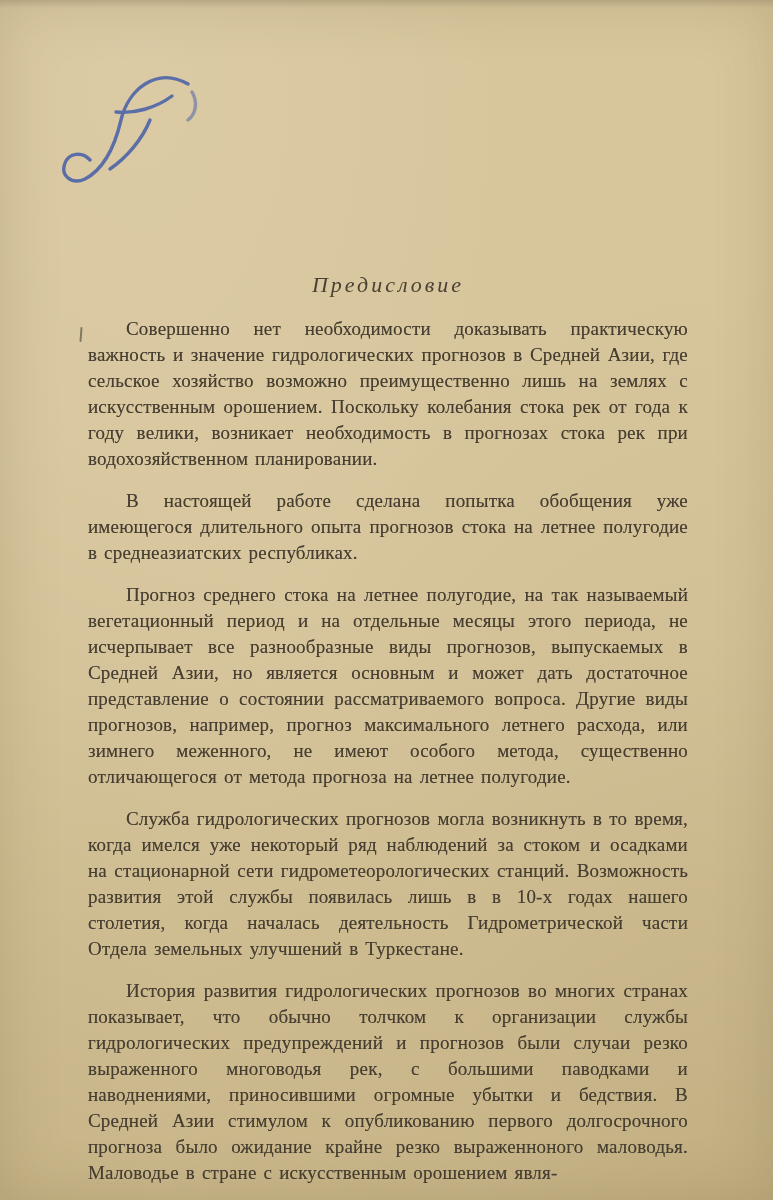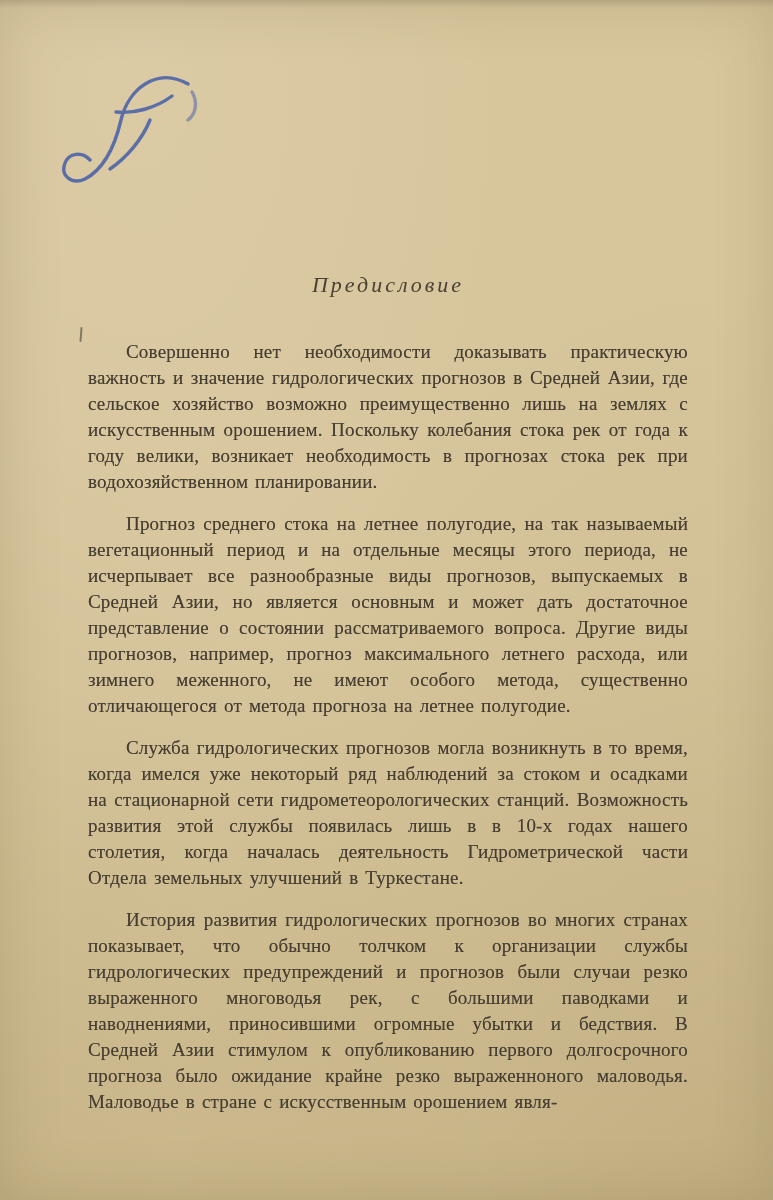--- a/index.html
+++ b/index.html
@@ -46,21 +46,21 @@
     border-radius:1px;
   }
   .page-text{
     position:absolute;
     left:72px;
     width:632px;
     top:272px;
     color:var(--ink);
   }
   h1.title{
-    margin:0 0 41px 0;
+    margin:0 0 18px 0;
     text-align:center;
     font-size:22px;
     font-weight:normal;
     font-style:italic;
     letter-spacing:3px;
     color:#4a4134;
   }
   p.para{
     margin:16px;
     font-size:19px;
@@ -86,18 +86,19 @@
       <path d="M 140,30 C 146,40 144,52 136,58" opacity="0.6"></path>
     </g>
   </svg>
 
   <div class="pencil-tick"></div>
 
   <div class="page-text">
     <h1 class="title">Предисловие</h1>
 
     <p class="para">Совершенно нет необходимости доказывать практическую важность и значение гидрологических прогнозов в Средней Азии, где сельское хозяйство возможно преимущественно лишь на землях с искусственным орошением. Поскольку колебания стока рек от года к году велики, возникает необходимость в прогнозах стока рек при водохозяйственном планировании.</p>
+    <p class="para">В настоящей работе сделана попытка обобщения уже имеющегося длительного опыта прогнозов стока на летнее полугодие в среднеазиатских республиках.</p>
     <p class="para">Прогноз среднего стока на летнее полугодие, на так называемый вегетационный период и на отдельные месяцы этого периода, не исчерпывает все  разнообразные виды прогнозов, выпускаемых в Средней Азии, но является основным и может дать достаточное представление о состоянии рассматриваемого вопроса. Другие виды прогнозов, например, прогноз максимального летнего расхода, или зимнего меженного, не имеют особого метода, существенно отличающегося от метода прогноза на летнее полугодие.</p>
     <p class="para">Служба гидрологических прогнозов могла возникнуть в то время, когда имелся уже некоторый ряд наблюдений за стоком и осадками на стационарной сети гидрометеорологических станций. Возможность развития этой службы появилась лишь в в 10-х годах нашего столетия,  когда началась деятельность Гидрометрической части Отдела земельных улучшений  в  Туркестане.</p>
     <p class="para">История развития гидрологических прогнозов во многих странах показывает, что обычно толчком к организации службы гидрологических предупреждений и прогнозов были случаи резко выраженного многоводья рек, с большими паводками и наводнениями, приносившими огромные убытки и бедствия. В Средней Азии стимулом к опубликованию первого долгосрочного прогноза было ожидание крайне резко выраженноного маловодья. Маловодье в стране с искусственным орошением явля-</p>
   </div>
 
 </div>
 
 </body></html>

